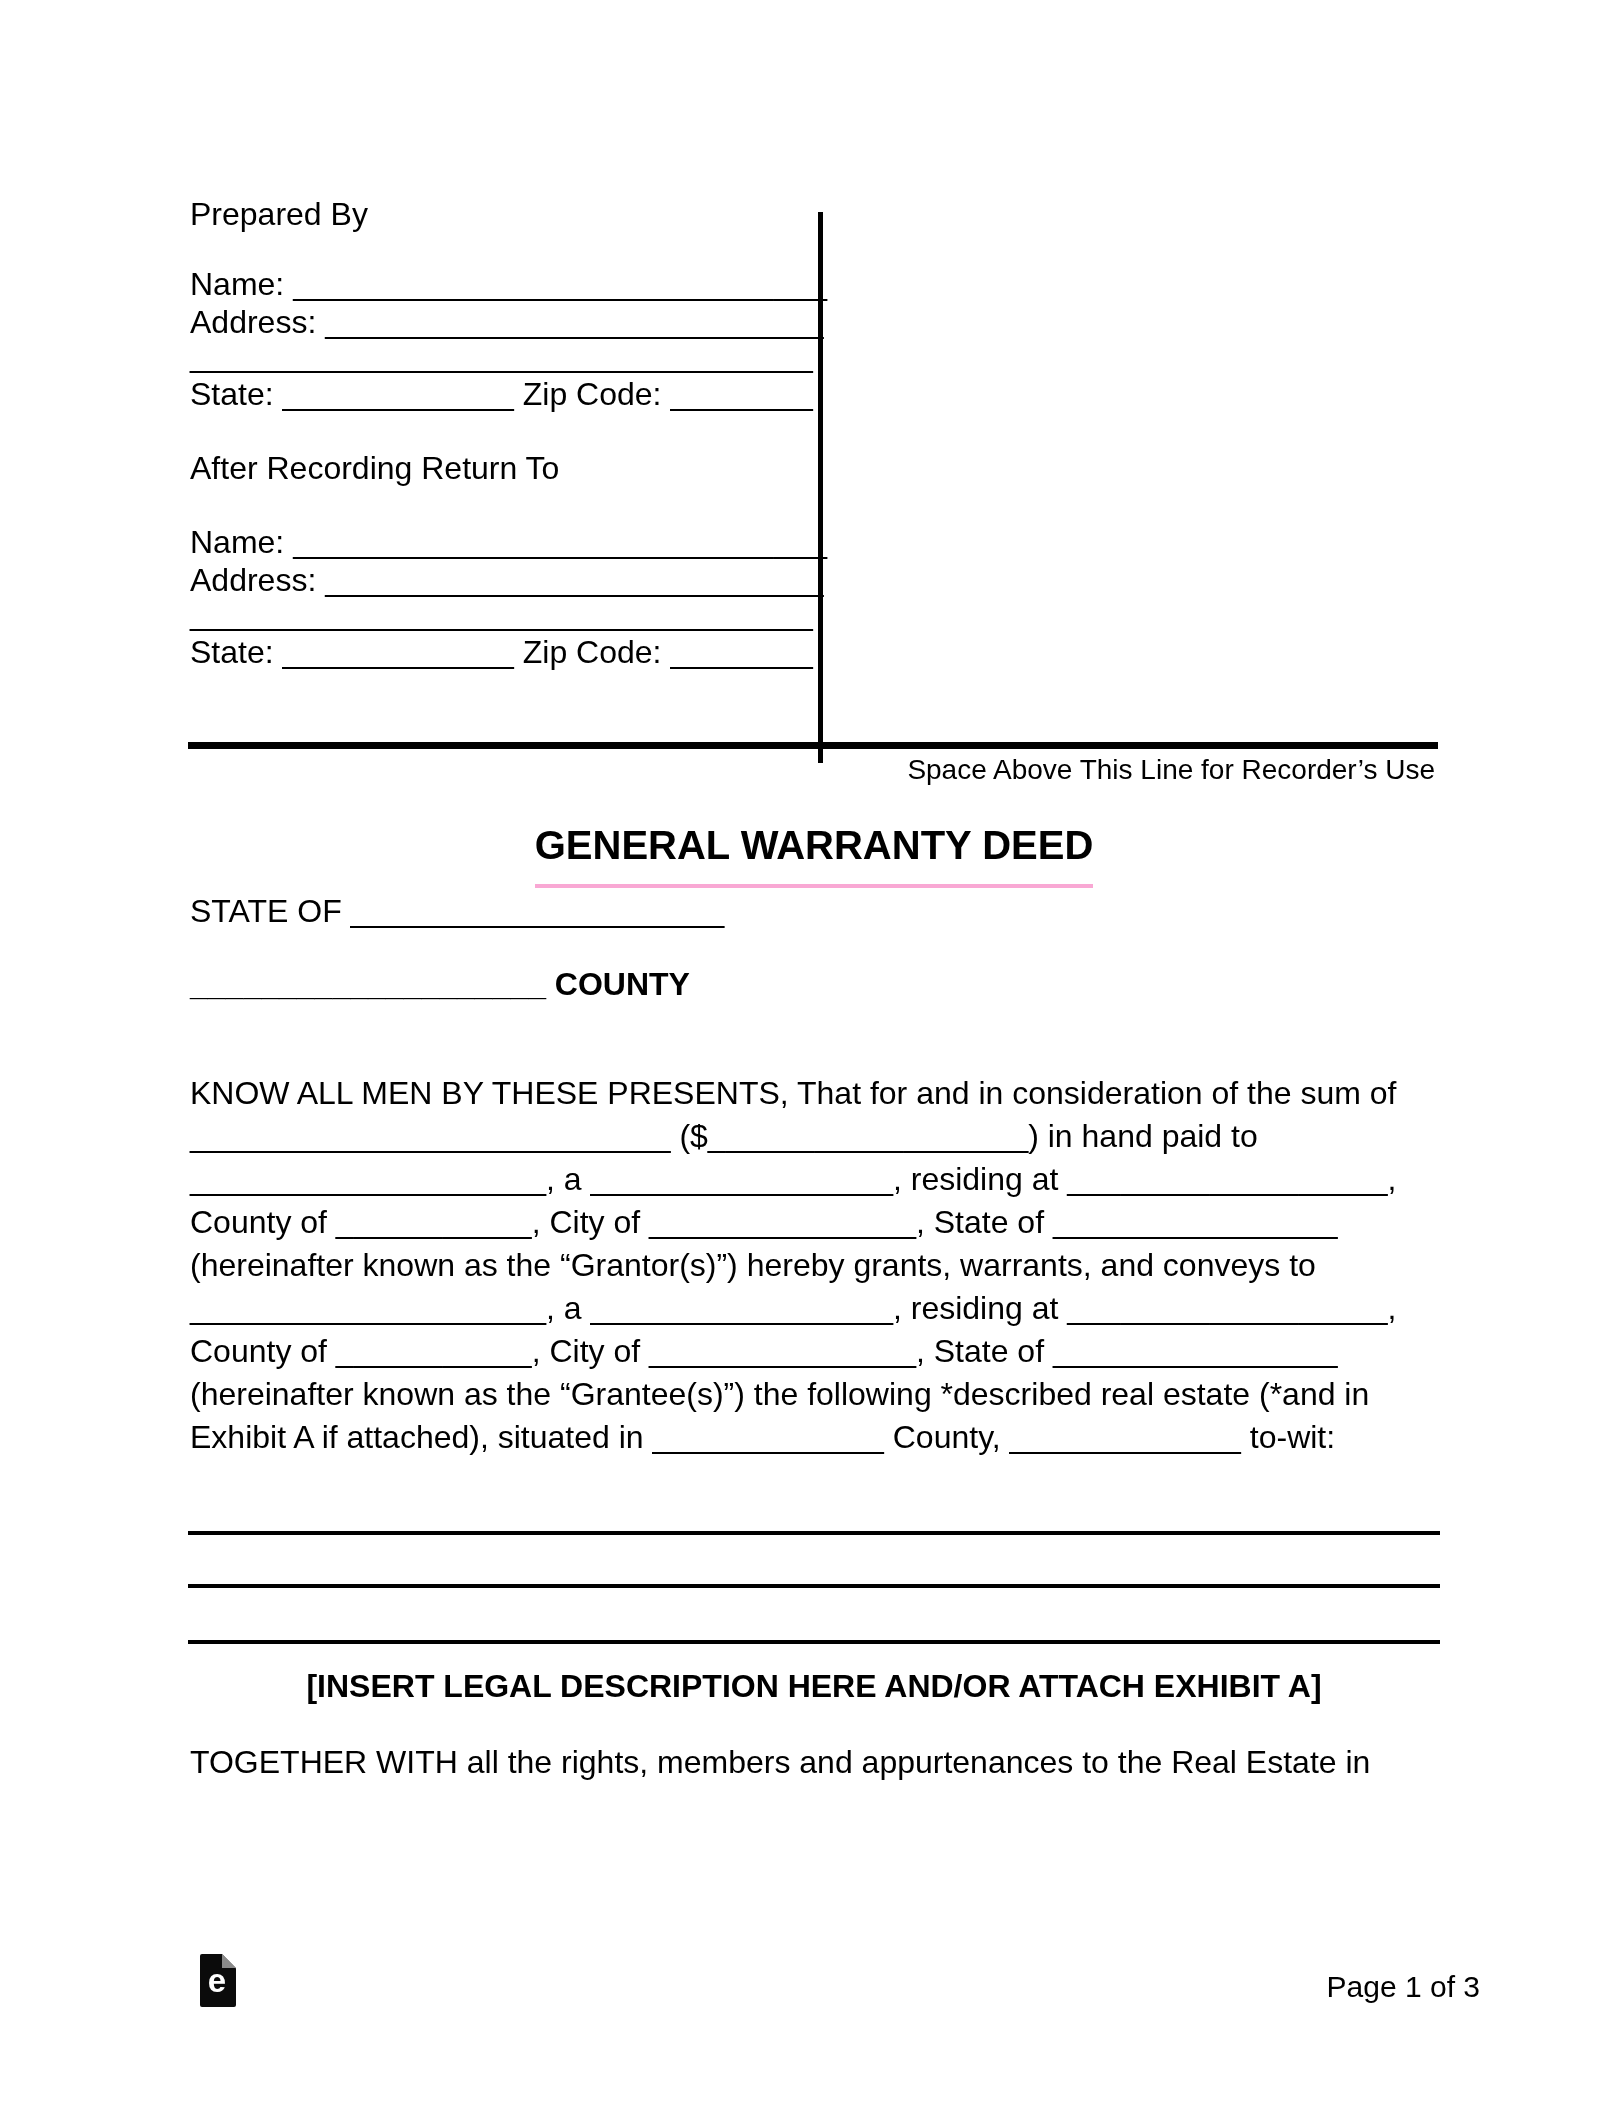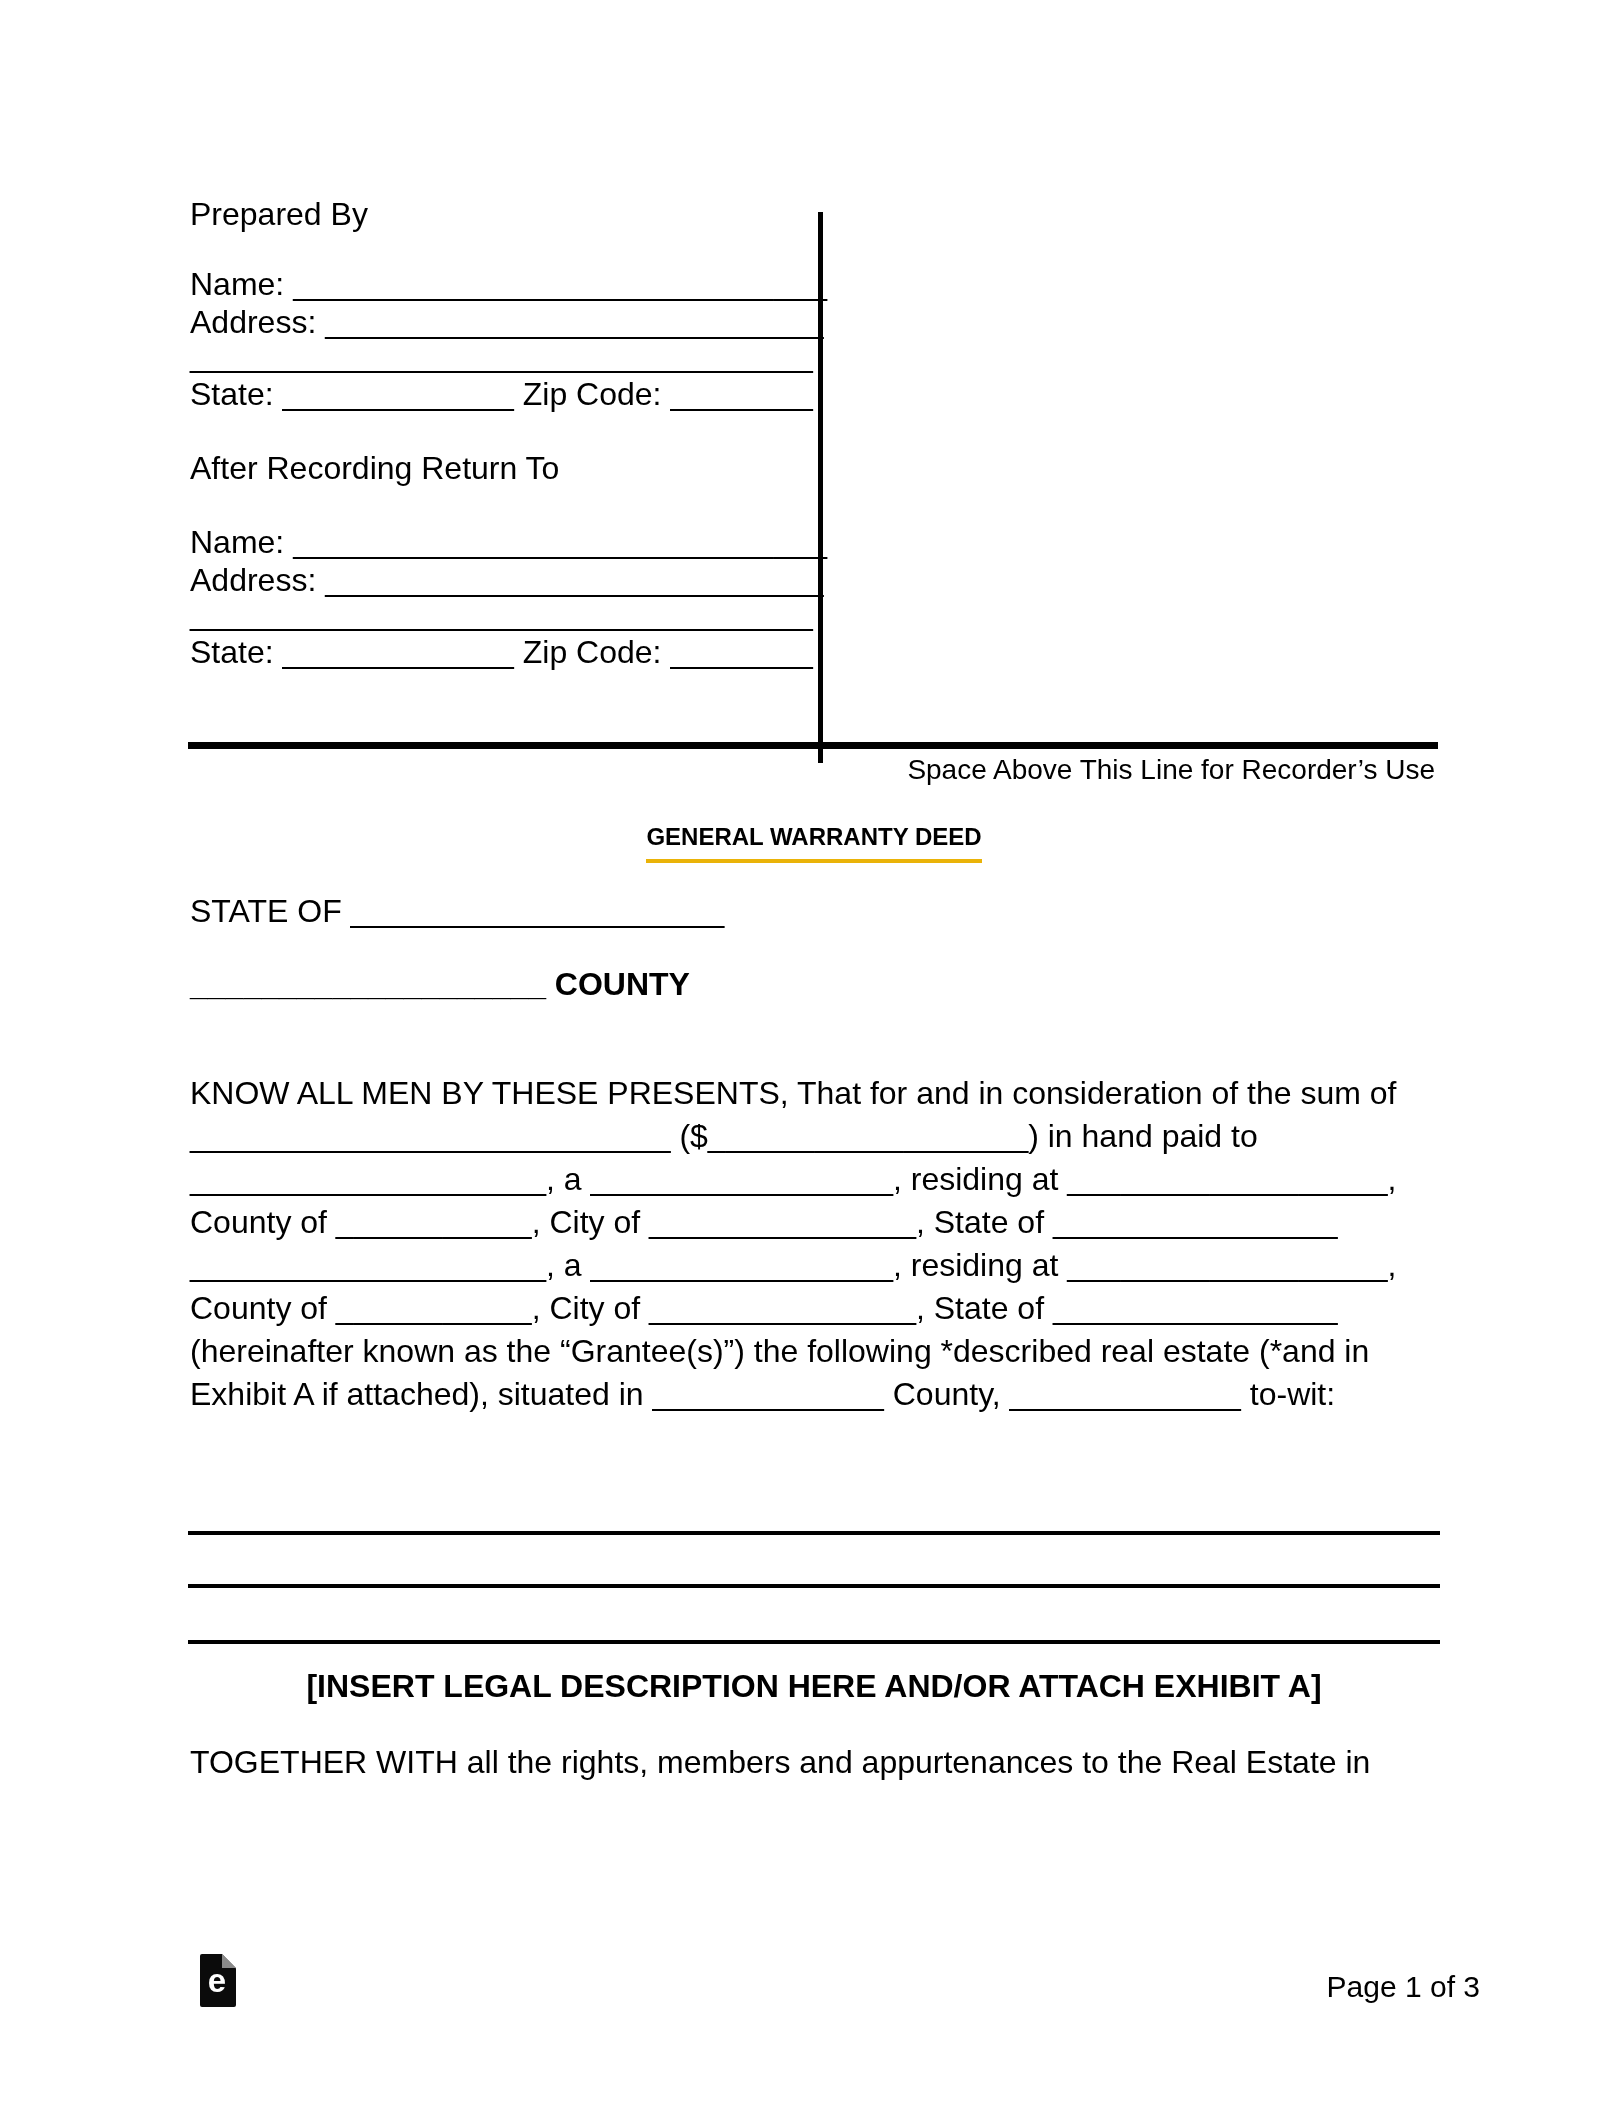--- a/index.html
+++ b/index.html
@@ -7,22 +7,22 @@
     position:relative; width:1624px; height:2101px; margin:0 auto;
     background:#ffffff; color:#000;
     font-family:"Liberation Sans","DejaVu Sans",sans-serif;
     overflow:hidden;
   }
   .t { position:absolute; font-size:32px; line-height:37px; white-space:pre; }
   .b { font-weight:normal; }
   .rule { position:absolute; background:#000; }
   .title-wrap { position:absolute; left:188px; width:1252px; text-align:center; }
   .title-inner {
-    display:inline-block; font-size:24px; font-weight:bold;
-    border-bottom:4px solid #eab308; padding-bottom:8px; white-space:pre;
+    display:inline-block; font-size:40px; font-weight:bold;
+    border-bottom:4px solid #f9a8d4; padding-bottom:16px; white-space:pre;
   }
   .para { position:absolute; left:190px; top:1072px; }
   .para div { font-size:32px; line-height:43px; white-space:pre; }
   .note { position:absolute; left:188px; width:1247px; text-align:right;
           font-size:28px; line-height:34px; white-space:pre; }
   .center-line { position:absolute; left:188px; width:1252px; text-align:center;
                  font-size:32px; line-height:37px; font-weight:bold; white-space:pre; }
   .together { position:absolute; left:190px; top:1741px; }
   .together div { font-size:32px; line-height:43px; white-space:pre; }
   .pageno { position:absolute; left:1080px; top:1970px; width:400px;
@@ -69,20 +69,21 @@
   </div>
 
   <div class="t" style="left:190px; top:893px;">STATE OF _____________________</div>
   <div class="t" style="left:190px; top:966px;font-weight:bold;">____________________ COUNTY</div>
 
   <div class="para">
     <div>KNOW ALL MEN BY THESE PRESENTS, That for and in consideration of the sum of</div>
     <div>___________________________ ($__________________) in hand paid to</div>
     <div>____________________, a _________________, residing at __________________,</div>
     <div>County of ___________, City of _______________, State of ________________</div>
+    <div>(hereinafter known as the “Grantor(s)”) hereby grants, warrants, and conveys to</div>
     <div>____________________, a _________________, residing at __________________,</div>
     <div>County of ___________, City of _______________, State of ________________</div>
     <div>(hereinafter known as the “Grantee(s)”) the following *described real estate (*and in</div>
     <div>Exhibit A if attached), situated in _____________ County, _____________ to-wit:</div>
   </div>
 
   <div class="rule" style="left:188px; top:1531px; width:1252px; height:4px;"></div>
   <div class="rule" style="left:188px; top:1584px; width:1252px; height:4px;"></div>
   <div class="rule" style="left:188px; top:1640px; width:1252px; height:4px;"></div>
 

